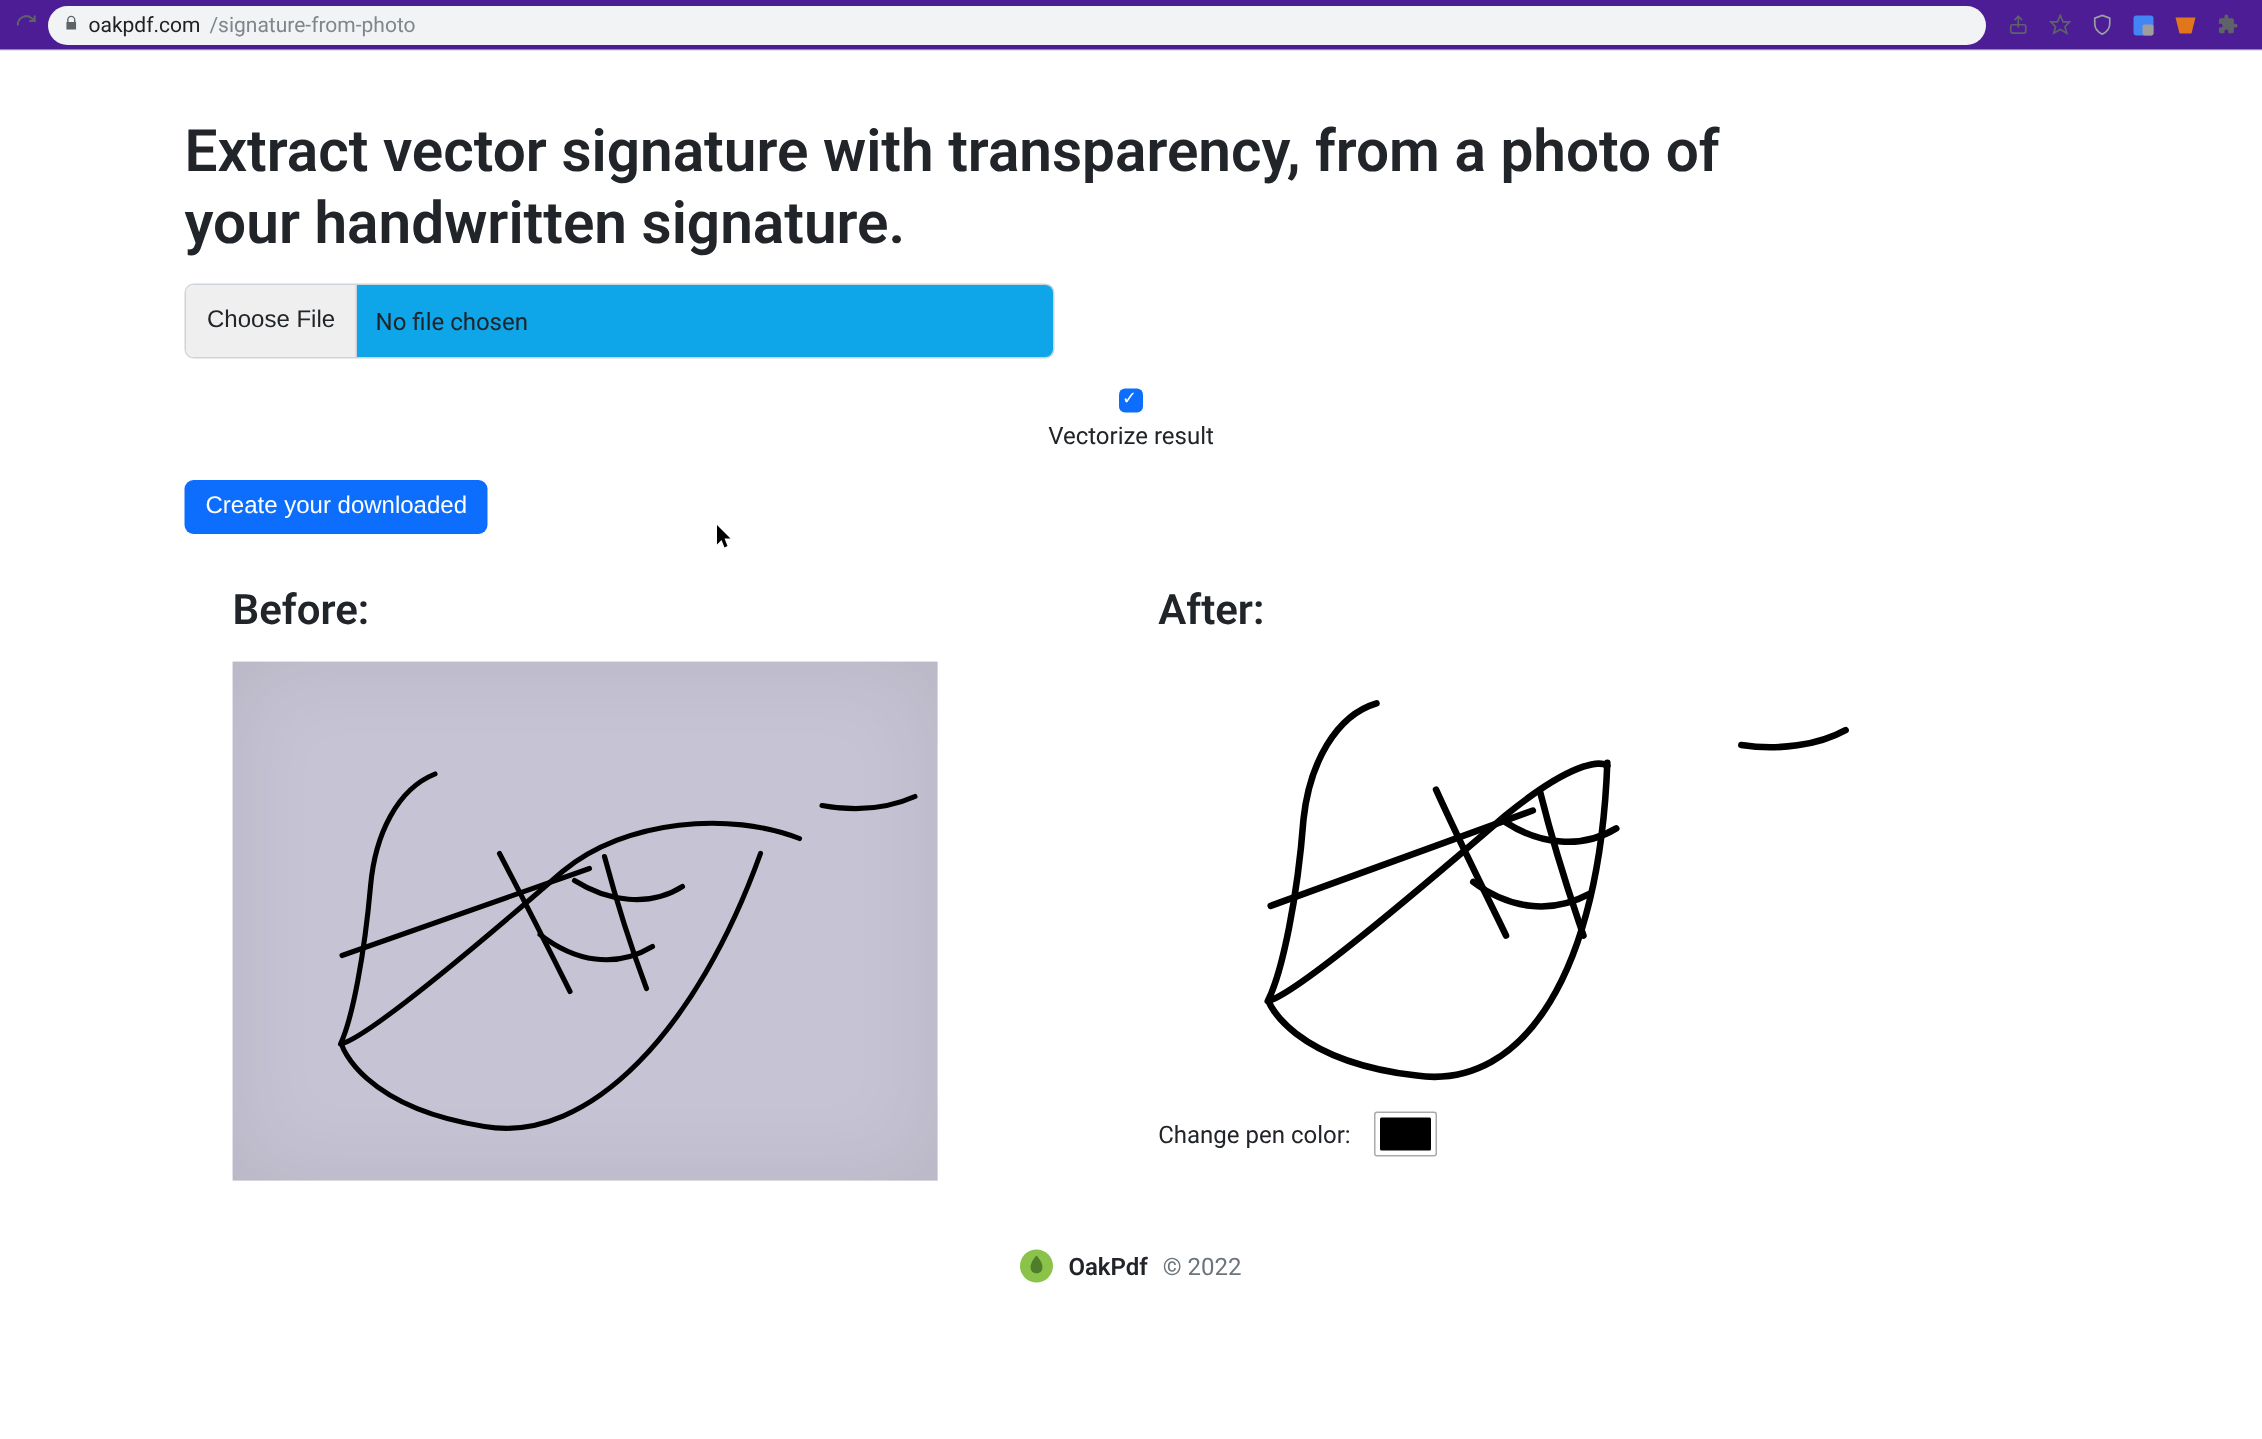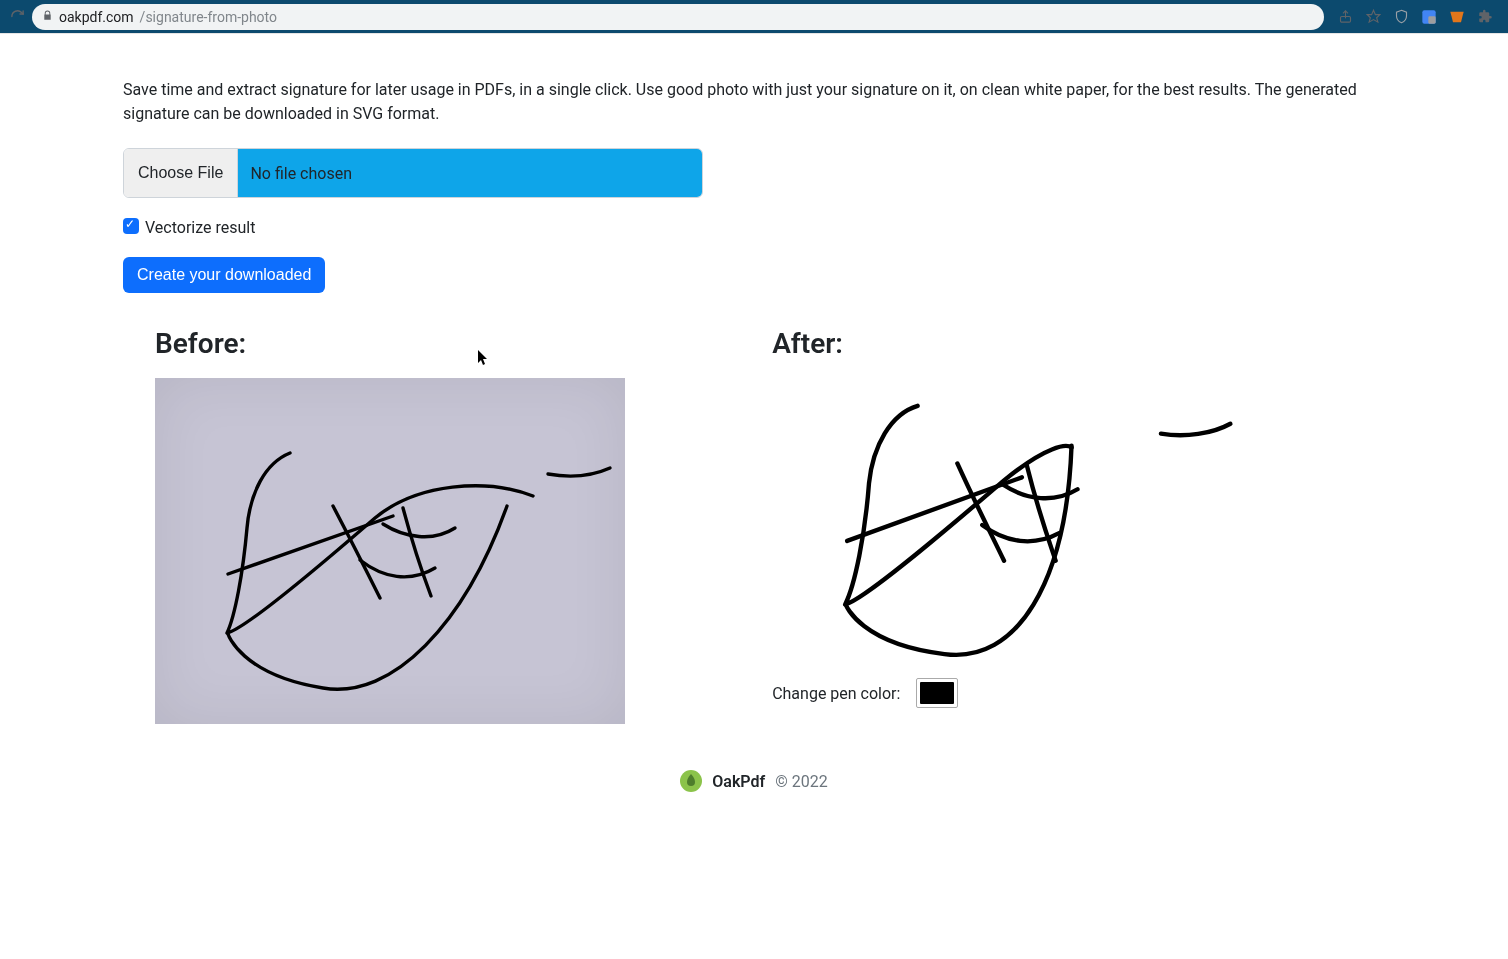--- a/index.html
+++ b/index.html
@@ -4,21 +4,21 @@
 <style>
   * { box-sizing: border-box; margin: 0; padding: 0; }
   html, body { width: 100%; height: 100%; font-family: -apple-system, BlinkMacSystemFont, "Segoe UI", Roboto, Helvetica, Arial, sans-serif; color: #212529; }
   body { background: #fff; }
 
   
   .chrome-bar {
     height: 34px;
     display: flex;
     align-items: center;
-    background: #0c4a6e;
+    background: #4c1d95;
     border-bottom: 1px solid #e5e5e5;
     font-size: 14px;
     color: #5f6368;
     padding: 0 8px;
     gap: 6px;
   }
   .chrome-reload {
     width: 18px; height: 18px; display:flex; align-items:center; justify-content:center;
     color:#5f6368;
   }
@@ -86,21 +86,21 @@
   }
   .file-label {
     flex: 1;
     display: flex;
     align-items: center;
     padding: 0 12px;
     color: #212529;
     background:#0ea5e9;
   }
 
-  .check-row { display:flex; align-items:flex-start; gap:6px; margin-bottom:20px; font-size:16px; }
+  .check-row { display:flex; align-items:center; gap:6px; margin-bottom:20px; font-size:16px;flex-direction:column; }
   .check-row input[type=checkbox]{
     appearance:none;
     width:16px; height:16px;
     border-radius:4px;
     background:#0d6efd;
     position:relative;
     cursor:pointer;
   }
   .check-row input[type=checkbox]::after{
     content:"✓";
@@ -228,21 +228,21 @@
     <span class="chrome-icon">
       <svg width="15" height="15" viewBox="0 0 24 24" fill="#5f6368">
           <path d="M20 11h-2V7a2 2 0 0 0-2-2h-4V3a2 2 0 1 0-4 0v2H4a2 2 0 0 0-2 2v4h2a2 2 0 1 1 0 4H2v4a2 2 0 0 0 2 2h4v-2a2 2 0 1 1 4 0v2h4a2 2 0 0 0 2-2v-4h2a2 2 0 1 0 0-4z"></path>
         </svg>
     </span>
   </div>
 </div>
 
 <div class="page-wrap">
   <div class="page">
-    <p class="intro">Save time and extract signature for later usage in PDFs, in a single click. Use good photo with just your signature on it, on clean white paper, for the best results. The generated signature can be downloaded in SVG format.</p>
+    <h1 class="page-title">Extract vector signature with transparency, from a photo of your handwritten signature.</h1>
 
     <div class="file-input-group">
       <button class="file-btn">Choose File</button>
       <div class="file-label">No file chosen</div>
     </div>
 
     <div class="check-row">
       <input type="checkbox" checked="" style="">
       <label>Vectorize result</label>
     </div>

